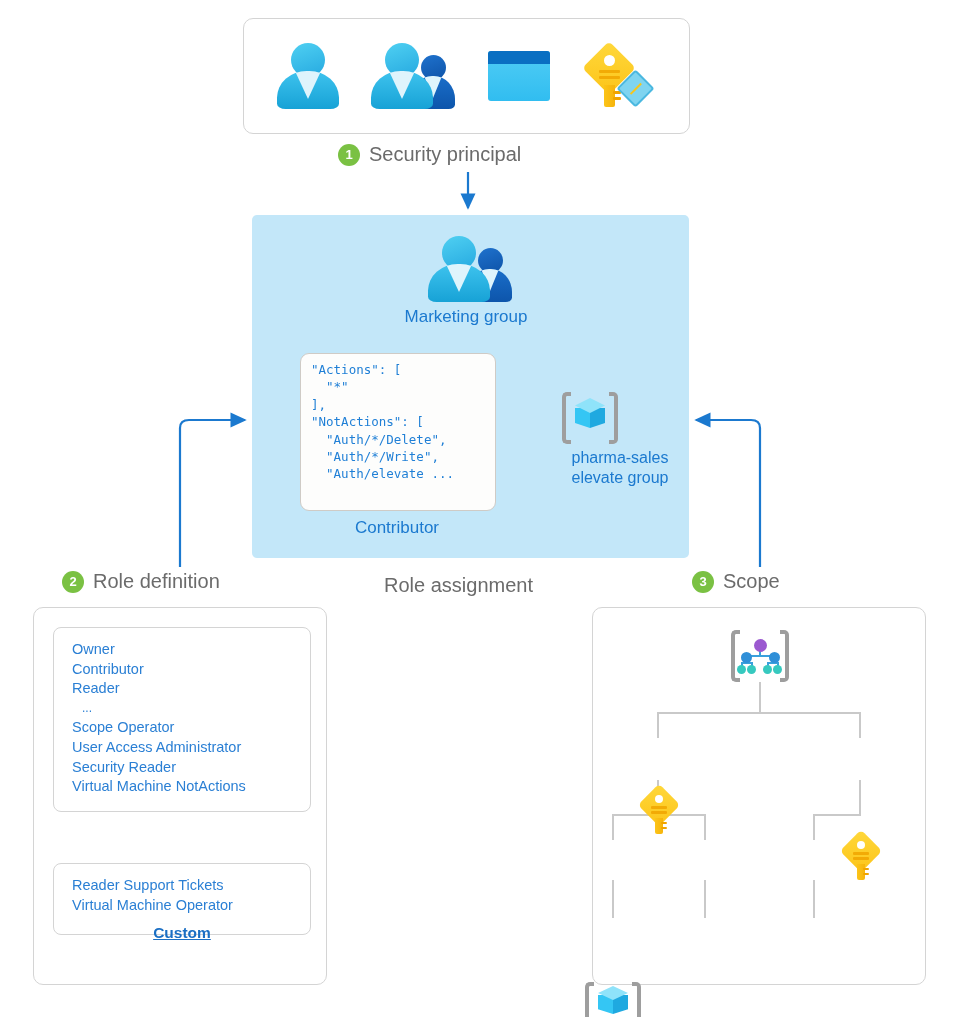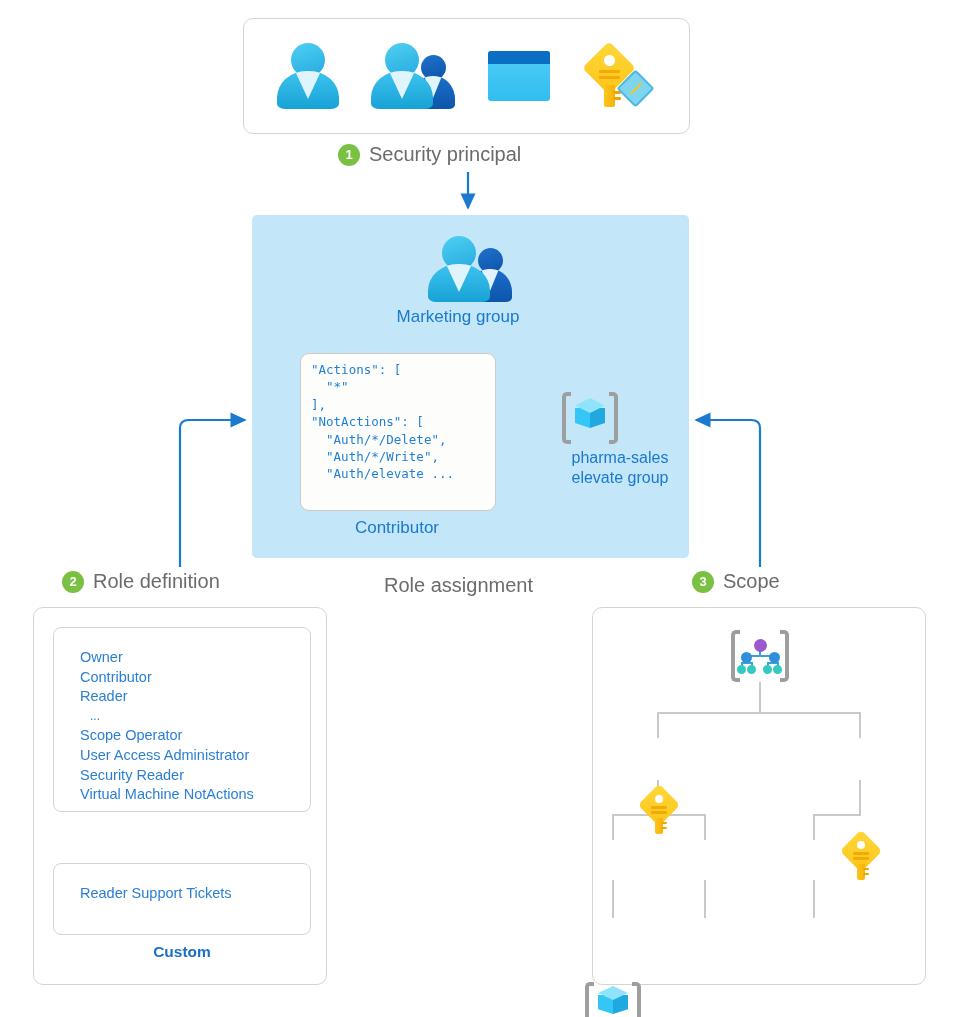--- a/index.html
+++ b/index.html
@@ -129,42 +129,42 @@
     border: 1.3px solid #d4d4d4;
     border-radius: 8px;
     background: #fff;
     box-sizing: border-box;
     padding: 12px 0 10px 18px;
   }
   #builtin-box  { left: 19px; top: 19px;  width: 258px; height: 185px; }
   #custom-box   { left: 19px; top: 255px; width: 258px; height: 72px; }
   .role-list {
     list-style: none;
-    margin: 8px; padding: 0;
+    margin: 0; padding: 0;
     font-size: 14.5px;
     line-height: 19.6px;
     color: #2a7fd4;
   }
   .role-list li.ellipsis {
     padding-left: 10px;
     font-size: 12px;
     line-height: 19.6px;
     color: #2a7fd4;
   }
   .box-caption {
     position: absolute;
     width: 258px;
     left: 19px;
     text-align: center;
     font-size: 15.5px;
     font-weight: bold;
     color: #1b6fc4;
   }
   #builtin-caption { top: 210px; }
-  #custom-caption  { top: 335px; }
+  #custom-caption  { top: 316px; text-decoration: underline; }
 
   
   #scope-card {
     left: 592px; top: 607px;
     width: 334px; height: 378px;
   }
 
   
   
   
@@ -339,21 +339,21 @@
       </div>
     </div>
     <div class="person" style="position:absolute;left:0;top:0;width:62px;height:66px;">
       <div class="head" style="left:14px;top:0;width:34px;height:34px;background:linear-gradient(160deg,#4fd0f2,#26a9e0);"></div>
       <div class="body" style="left:0;top:28px;width:62px;height:38px;background:linear-gradient(180deg,#3ec3ee,#17a2d6);">
         <div style="position:absolute;left:50%;top:0;transform:translateX(-50%);width:0;height:0;border-left:13px solid transparent;border-right:13px solid transparent;border-top:28px solid #dff4fc;"></div>
       </div>
     </div>
   </div>
 
-  <div class="group-label" style="left:368px;top:307px;width:180px;">Marketing group</div>
+  <div class="group-label" style="left:376px;top:307px;width:180px;">Marketing group</div>
 
   <div id="code-box">
     <pre>"Actions": [
   "*"
 ],
 "NotActions": [
   "Auth/*/Delete",
   "Auth/*/Write",
   "Auth/elevate ...</pre>
   </div>
@@ -390,20 +390,21 @@
         <li>Scope Operator</li>
         <li>User Access Administrator</li>
         <li>Security Reader</li>
         <li>Virtual Machine NotActions</li>
       </ul>
     </div>
 
     <div class="inner-box" id="custom-box">
       <ul class="role-list">
         <li>Reader Support Tickets</li>
+        <li>Virtual Machine Operator</li>
       </ul>
     </div>
     <div class="box-caption" id="custom-caption">Custom</div>
   </div>
 
   <div class="step-label" style="left:692px; top:570px;">
     <div class="step-badge">3</div>
     <div class="step-text">Scope</div>
   </div>
 

